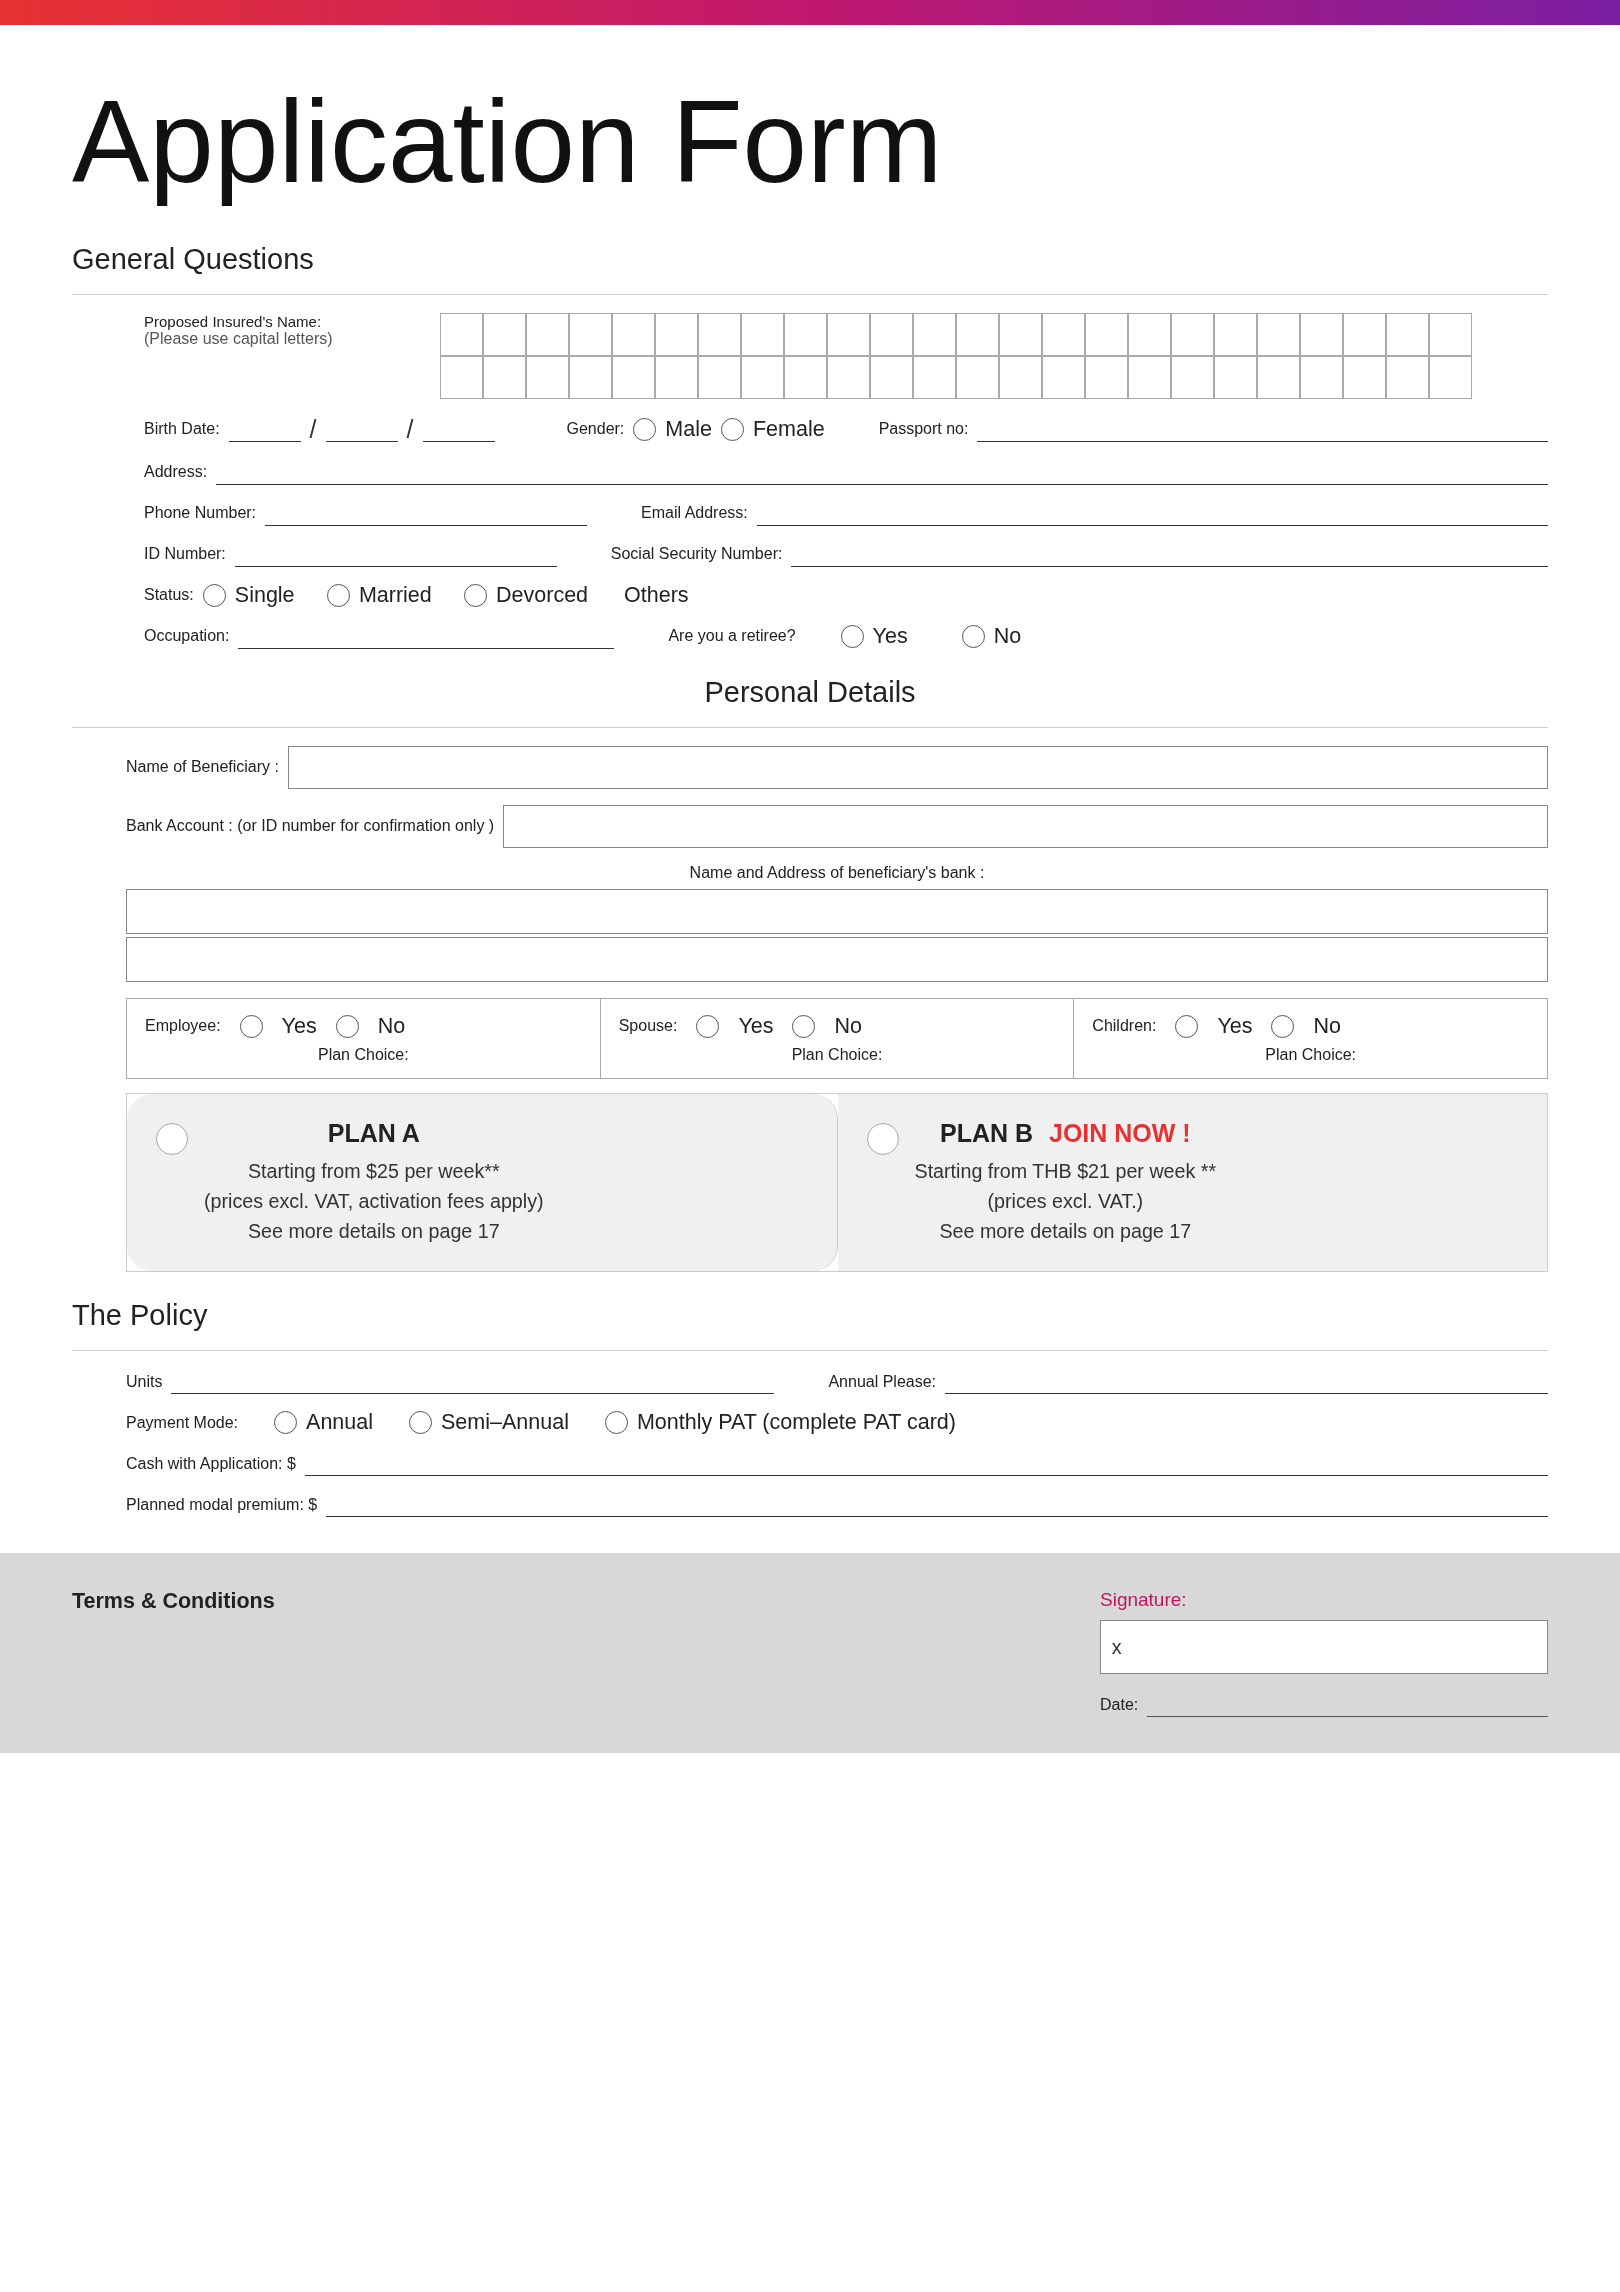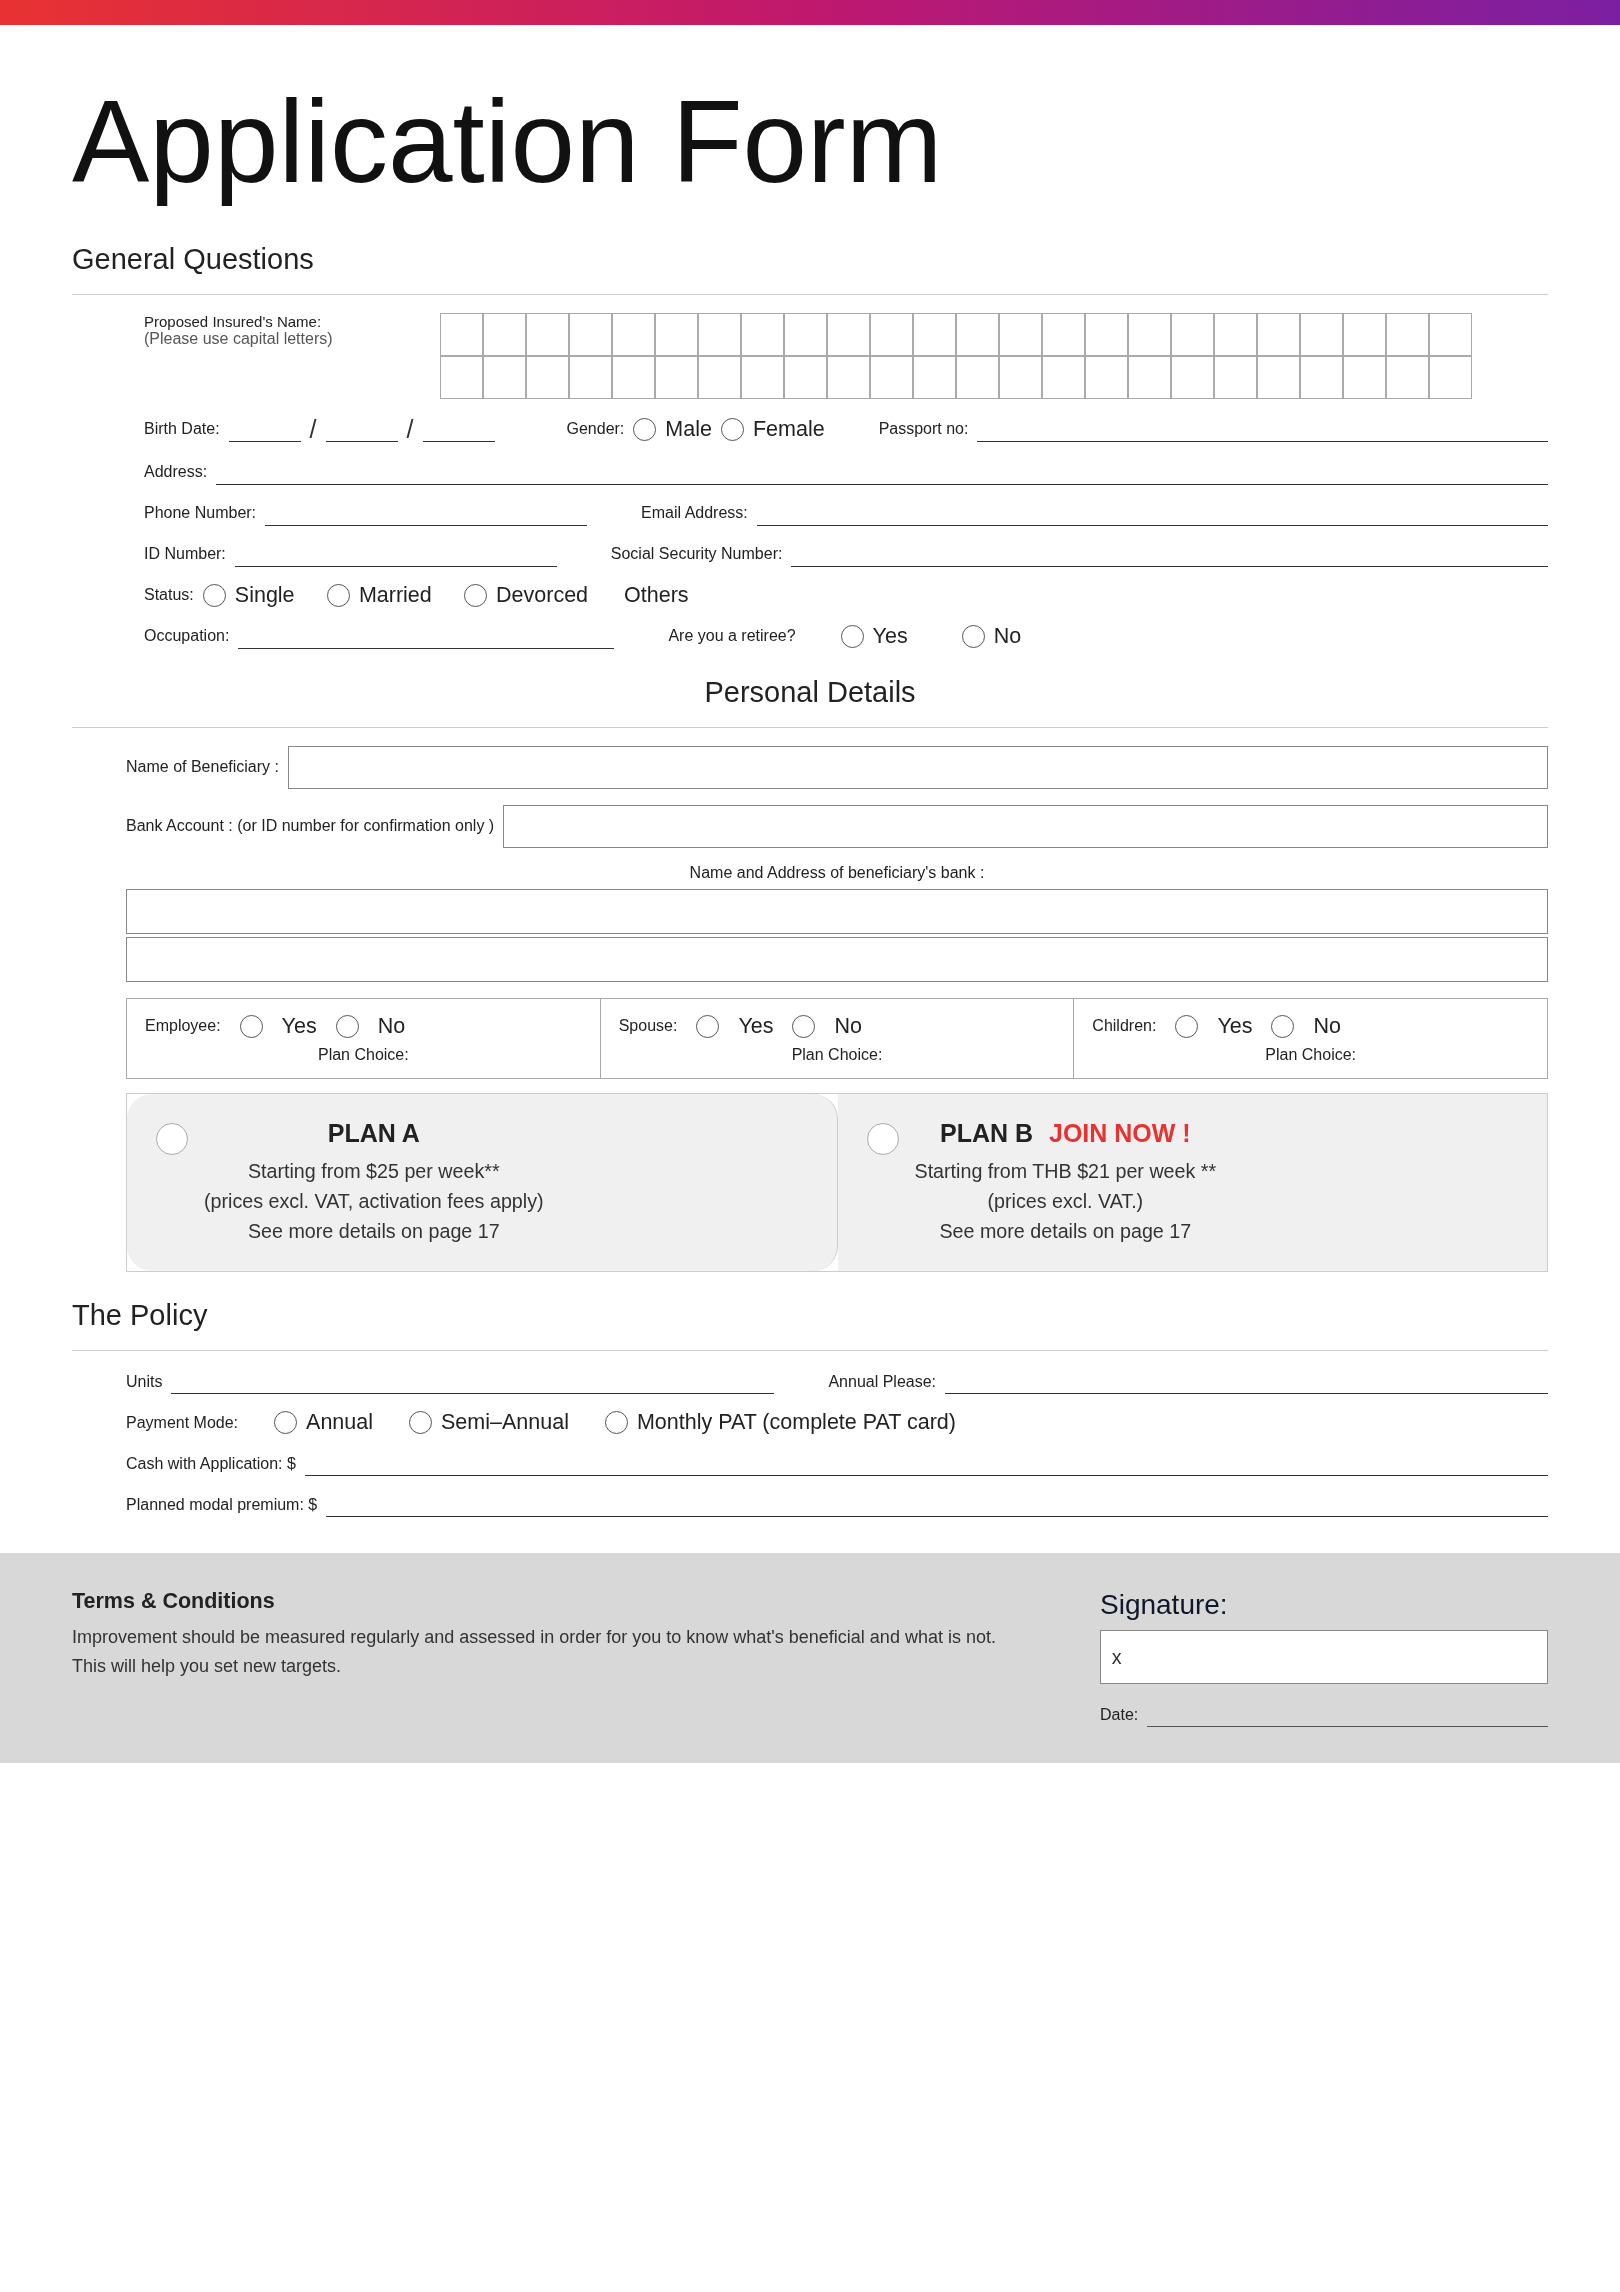--- a/index.html
+++ b/index.html
@@ -241,22 +241,22 @@
       font-size: 18px;
       color: #333;
       line-height: 1.6;
     }
 
     .footer-right {
       width: 448px;
     }
 
     .signature-label {
-      font-size: 28px;
-      color: #0f172a;
+      font-size: 19px;
+      color: #be185d;
       margin-bottom: 9px;
     }
 
     .signature-box {
       border: 0.9px solid #888;
       height: 54px;
       background: #fff;
       display: flex;
       align-items: center;
       padding: 0 10.7px;
@@ -604,21 +604,20 @@
       </div>
 
     </div>
   </div>
 
 </div>
 
 <div class="footer-section">
   <div class="footer-left">
     <div class="footer-terms-title">Terms &amp; Conditions</div>
-    <div class="footer-terms-text">Improvement should be measured regularly and assessed in order for you to know what's beneficial and what is not. This will help you set new targets.</div>
   </div>
   <div class="footer-right">
     <div class="signature-label">Signature:</div>
     <div class="signature-box">
       <span>x</span>
     </div>
     <div class="date-row">
       <span class="form-label">Date:</span>
       <span class="date-line"></span>
     </div>

